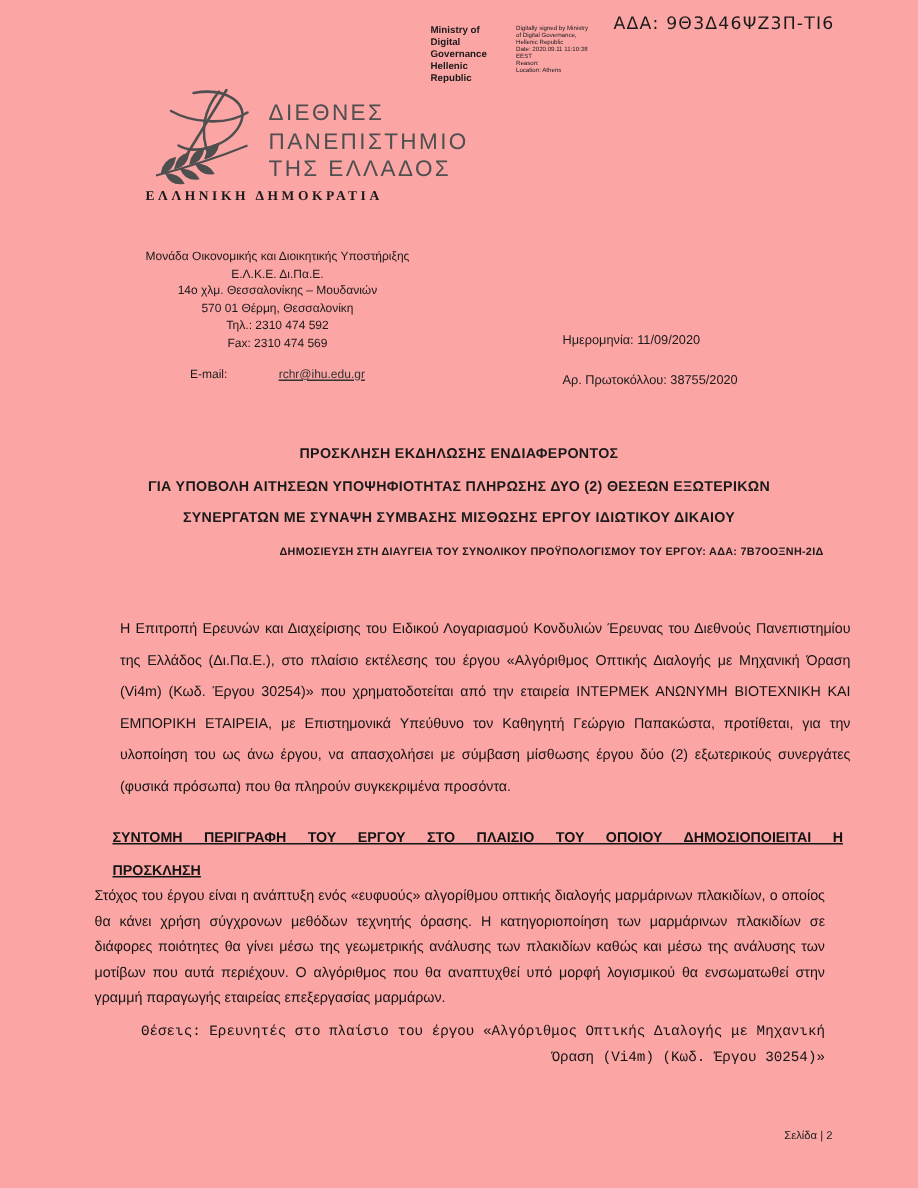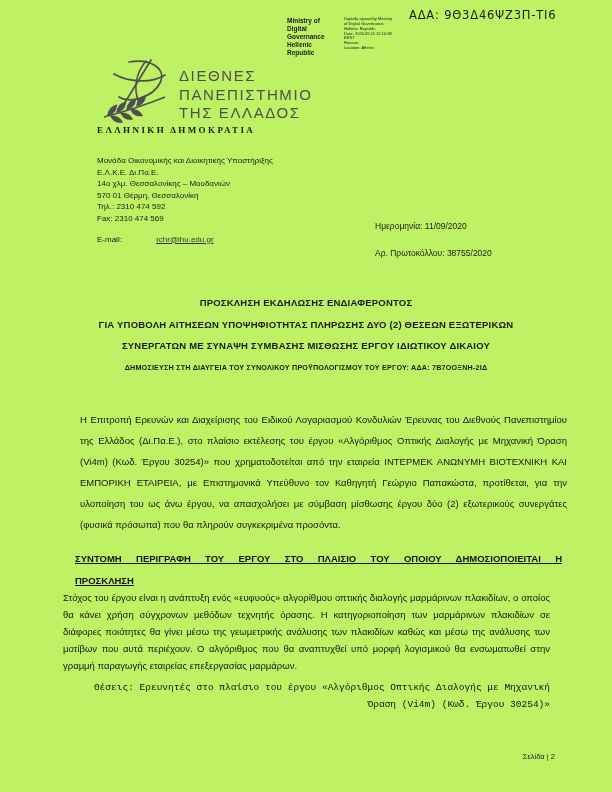--- a/index.html
+++ b/index.html
@@ -2,21 +2,21 @@
 <html><head>
 <meta charset="utf-8">
 <style>
   * { margin: 0; padding: 0; box-sizing: border-box; }
   html, body { background: #ffffff; }
   body { font-family: "Liberation Sans", sans-serif; color: #111; }
   .page {
     position: relative;
     width: 612px; height: 792px;
     margin: 0 auto;
-    background: #bef264;
+    background: #fca5a5;
     overflow: hidden;
   }
 
   
   .ada-top {
     position: absolute; left: 409px; top: 8px;
     font-size: 11.5px; letter-spacing: 0.8px; color: #1a1a1a;
     font-family: "DejaVu Sans", sans-serif;
   }
 
@@ -40,38 +40,38 @@
     font-size: 15px; line-height: 18.5px; letter-spacing: 1.6px;
     color: #4f4f4f; white-space: pre-line;
   }
   .republic {
     position: absolute; left: 97px; top: 125px;
     font-family: "Liberation Serif", serif;
     font-weight: bold; font-size: 9px; letter-spacing: 2.4px; color: #1a1a1a;
   }
 
   
-  .contact { position: absolute; left: 97px; top: 155px; font-size: 8px; line-height: 11.6px; color: #1a1a1a; }
+  .contact { position: absolute; left: 97px; top: 165px; font-size: 8px; line-height: 11.6px; color: #1a1a1a; text-align: center; }
   .contact-email-row { margin-top: 9px; }
   .email-link { color: #333; text-decoration: underline; padding-left: 32px; }
 
   
   .meta { position: absolute; left: 375px; top: 221px; font-size: 8.5px; color: #1a1a1a; }
   .meta-row { margin-bottom: 17px; }
 
   
   .doc-title {
     position: absolute; left: 63px; top: 292px; width: 486px;
     text-align: center; font-weight: bold; font-size: 9.5px;
     line-height: 21.5px; letter-spacing: 0.2px; color: #1a1a1a;
     white-space: pre-line;
   }
   .doc-subtitle {
     position: absolute; left: 63px; top: 363px; width: 486px;
-    text-align: center; font-weight: bold; font-size: 7.2px;
+    text-align: right; font-weight: bold; font-size: 7.2px;
     letter-spacing: 0.2px; color: #1a1a1a;
   }
 
   
   .para { position: absolute; left: 63px; width: 487px; font-size: 9.5px; color: #141414; text-align: justify; }
   .p1 { top: 409px; line-height: 21px; margin-left: 17px; }
   .section-heading {
     position: absolute; left: 75px; top: 548px; width: 487px;
     font-size: 9.5px; font-weight: bold; color: #141414;
     white-space: pre-line; text-align: justify; text-align-last: justify;

